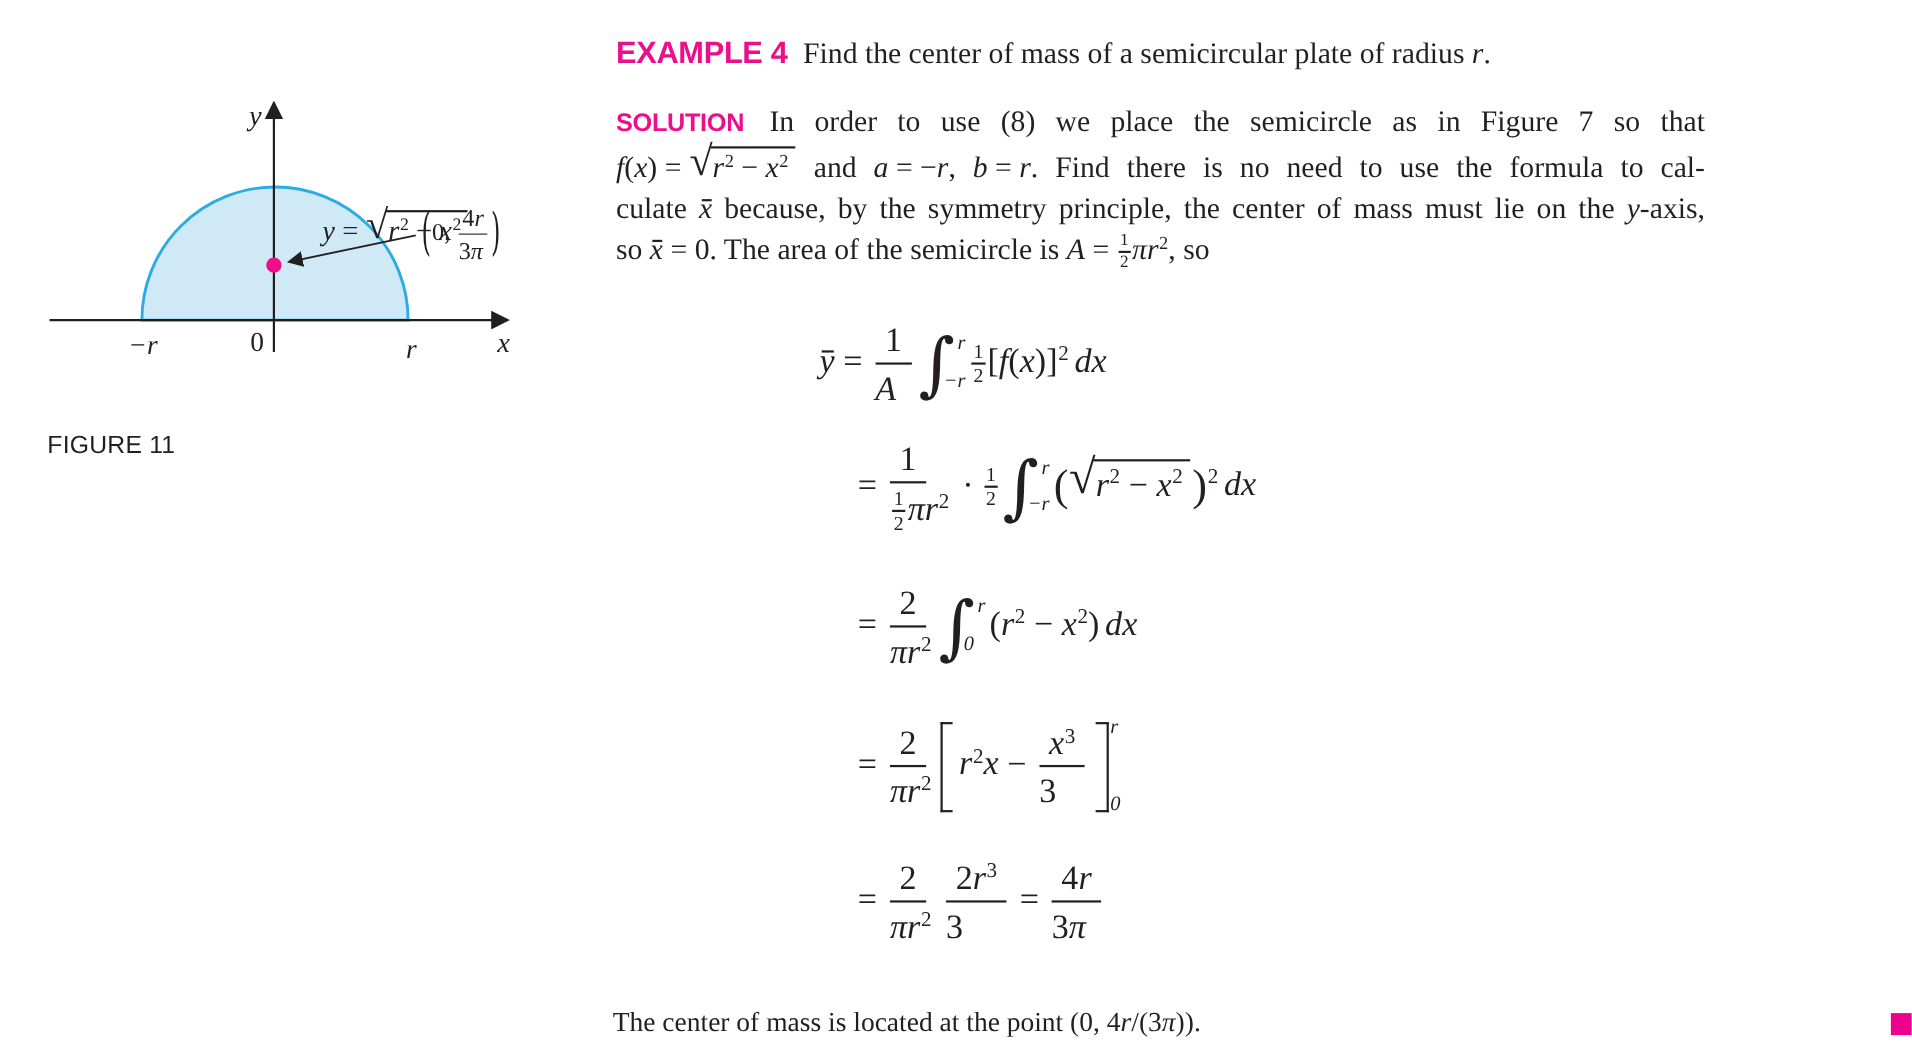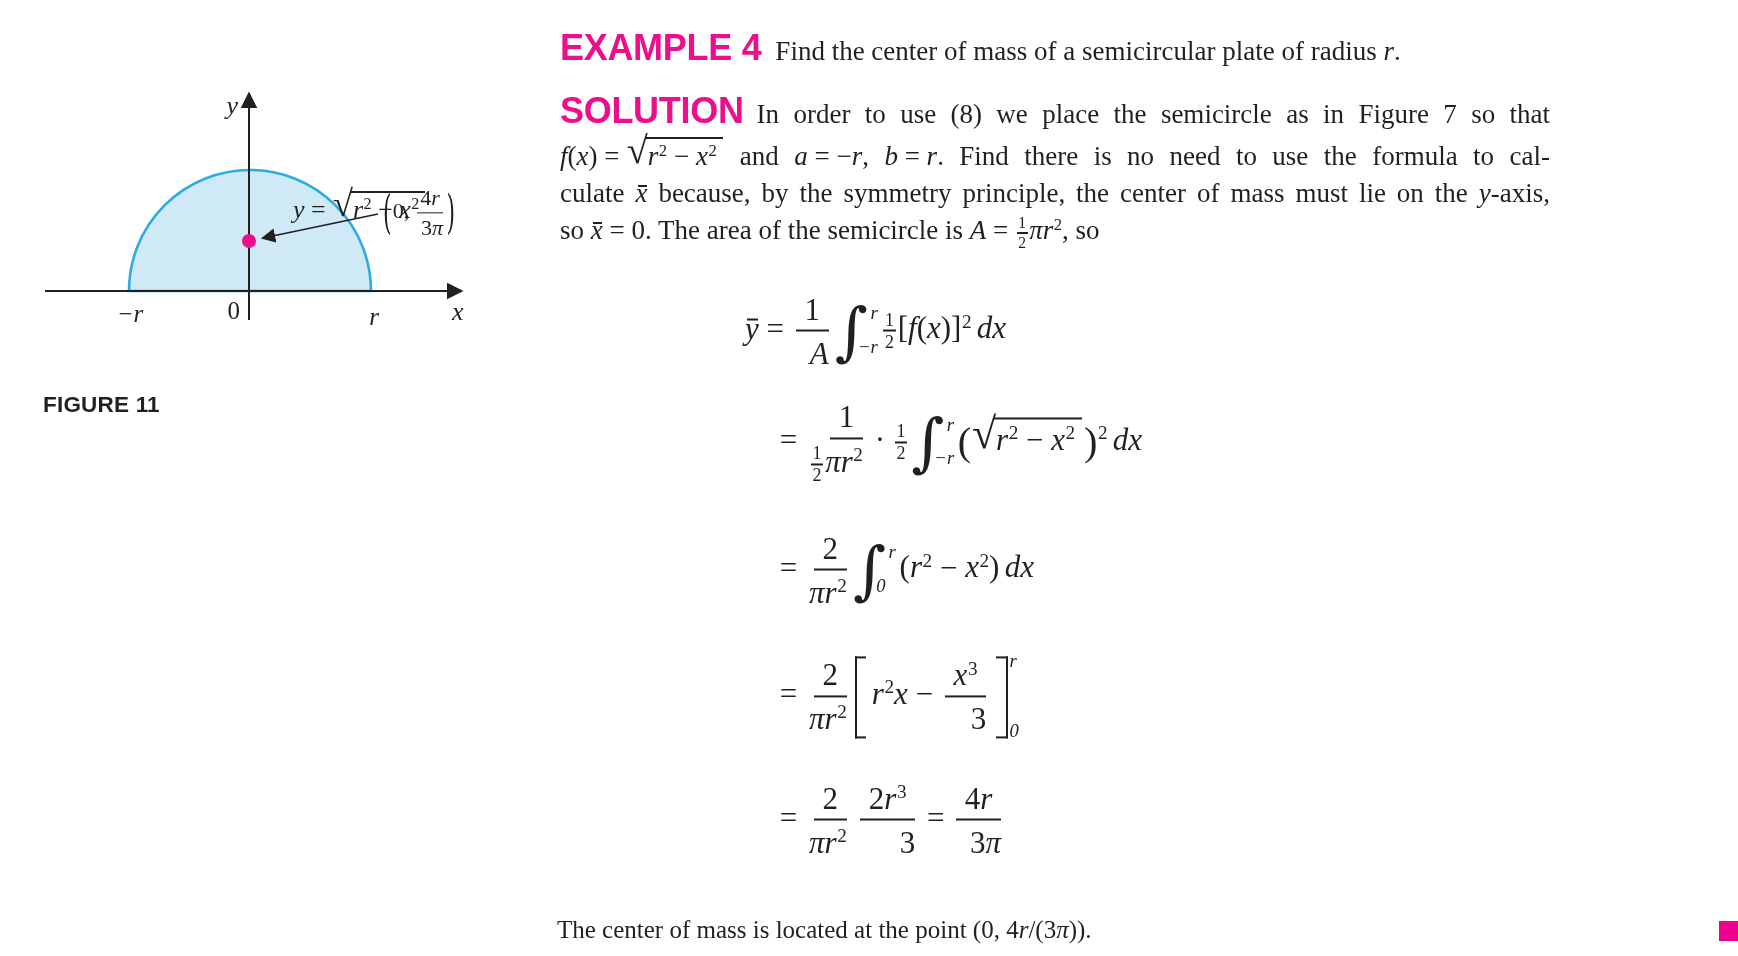--- a/index.html
+++ b/index.html
@@ -20,21 +20,21 @@
   .op{margin:0 .25em}
   .sup{font-size:.62em;position:relative;top:-.55em;margin-left:.03em;line-height:0}
   .thin{display:inline-block;width:.17em}
   .bar{position:relative;display:inline-block;line-height:1}
   .bar::after{content:"";position:absolute;left:.08em;right:.03em;top:.2em;height:.078em;background:currentColor}
 
   .sfrac{display:inline-flex;flex-direction:column;align-items:center;vertical-align:middle;font-size:.58em;line-height:1.05;margin:0 .1em;text-align:center}
   .sfrac .sn{border-bottom:.13em solid currentColor;padding:0 .1em .04em}
   .sfrac .sd{padding-top:.06em}
 
-  .frac{display:inline-flex;flex-direction:column;align-items:flex-end;vertical-align:middle;margin:0 .13em;line-height:1.08;text-align:center}
+  .frac{display:inline-flex;flex-direction:column;align-items:flex-start;vertical-align:middle;margin:0 .13em;line-height:1.08;text-align:center}
   .fnum{display:inline-block;border-bottom:.078em solid currentColor;padding:0 .28em .12em;white-space:nowrap}
   .fden{display:inline-block;padding-top:.14em;white-space:nowrap}
 
   .int{display:inline-flex;align-items:stretch;vertical-align:middle;margin:0 .12em 0 .08em}
   .isym{font-family:"DejaVu Serif",serif;font-size:2.05em;line-height:.92;font-style:normal}
   .ilims{display:inline-flex;flex-direction:column;justify-content:space-between;font-size:.6em;line-height:1;font-style:italic;padding:.12em 0 .22em}
   .ilims .hi{margin-left:.12em}
   .ilims .lo{margin-left:-.55em}
 
   .sqrt{display:inline-flex;align-items:baseline;margin:0 .06em 0 .02em}
@@ -48,22 +48,22 @@
   .bbody{display:inline-block;padding:.1em .2em;white-space:nowrap}
   .blims{display:inline-flex;flex-direction:column;justify-content:space-between;align-self:stretch;font-size:.6em;line-height:1;font-style:italic;margin-left:.1em}
   .bsup{margin-top:-.15em}
   .bsub{margin-bottom:-.15em}
 
   .paren{display:inline-block;font-family:"DejaVu Serif",serif;transform:scaleY(var(--sy,1.8));vertical-align:middle;line-height:1;margin:0 .05em;font-style:normal}
   .bigp{font-size:1.3em;vertical-align:-.12em;line-height:0}
 
   
   .hd{font-family:"Liberation Sans","DejaVu Sans",sans-serif;font-weight:700;color:var(--magenta);font-style:normal}
-  .hd1{font-size:36px;margin-right:14px;letter-spacing:-.3px}
-  .hd2{font-size:36px;margin-right:13px;letter-spacing:-.3px}
+  .hd1{font-size:28px;margin-right:14px;letter-spacing:-.3px}
+  .hd2{font-size:23px;margin-right:23px;letter-spacing:-.3px}
 
   .textcol{position:absolute;left:560px;top:28px;width:995px}
   .title-line{font-size:27px;white-space:nowrap;line-height:40px}
   .solution{position:absolute;left:560px;top:92px;width:990px;font-size:27px}
   .bodyline{line-height:37px;white-space:nowrap}
   .jl{text-align:justify;text-align-last:justify}
 
   .eqline{position:absolute;font-size:31px;white-space:nowrap;transform:translateY(-50%);line-height:1.15}
   .eq-note{position:absolute;left:1195px;top:576px;transform:translateY(-50%);font-size:26px;color:var(--cyan);white-space:nowrap}
 
@@ -71,21 +71,21 @@
   .endmark{position:absolute;left:1719px;top:921px;width:19px;height:20px;background:#ec008c}
 
   
   .fig{position:absolute;left:30px;top:80px;width:460px;height:260px}
   .fig svg{position:absolute;left:0;top:0;overflow:visible}
   .fig-label{position:absolute;font-size:26px;white-space:nowrap}
   .curve-label{left:263px;top:108px}
   .point-label{left:352px;top:133px;transform:translateY(-50%);font-size:22px;line-height:1.05;top:133px}
   .point-label .frac{margin:0 .1em}
   .point-label .fnum{padding:0 .15em .08em;border-bottom-width:.09em}
-  .fig-caption{position:absolute;left:43px;top:392px;font-family:"Liberation Sans","DejaVu Sans",sans-serif;font-weight:700;font-size:22.5px;color:var(--ink);letter-spacing:.2px}
+  .fig-caption{position:absolute;left:43px;top:392px;font-family:"Liberation Sans","DejaVu Sans",sans-serif;font-weight:400;font-size:22.5px;color:var(--ink);letter-spacing:.2px}
 </style>
 </head>
 <body>
 
 <div class="page">
 
   <div class="fig">
     <svg width="460" height="260" viewBox="0 0 460 260">
       <defs>
         <marker id="ah" viewBox="0 0 10 10" refX="8.5" refY="5" markerWidth="8.5" markerHeight="8.5" orient="auto-start-reverse">

